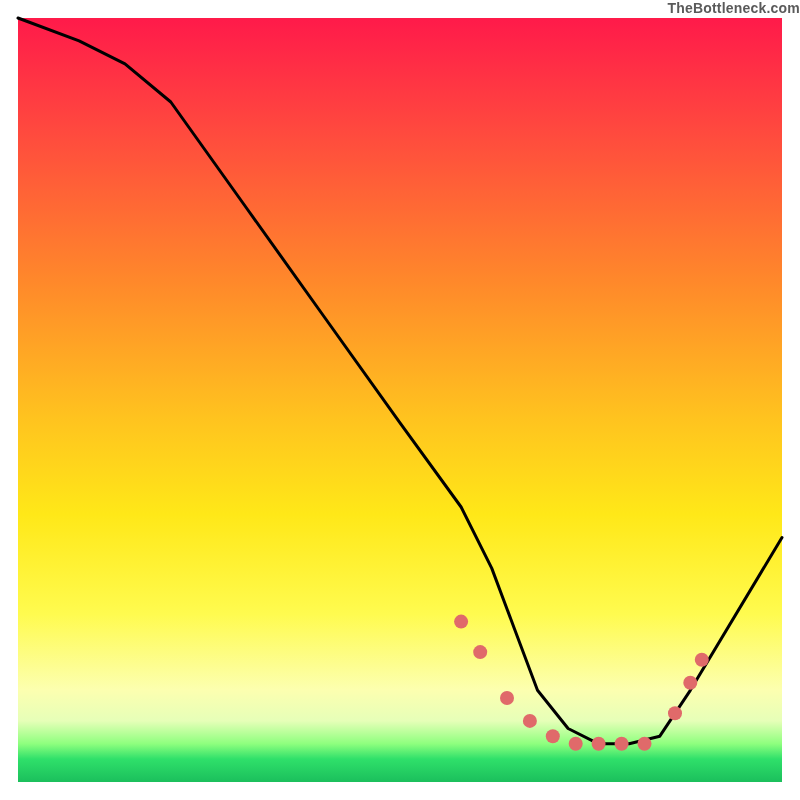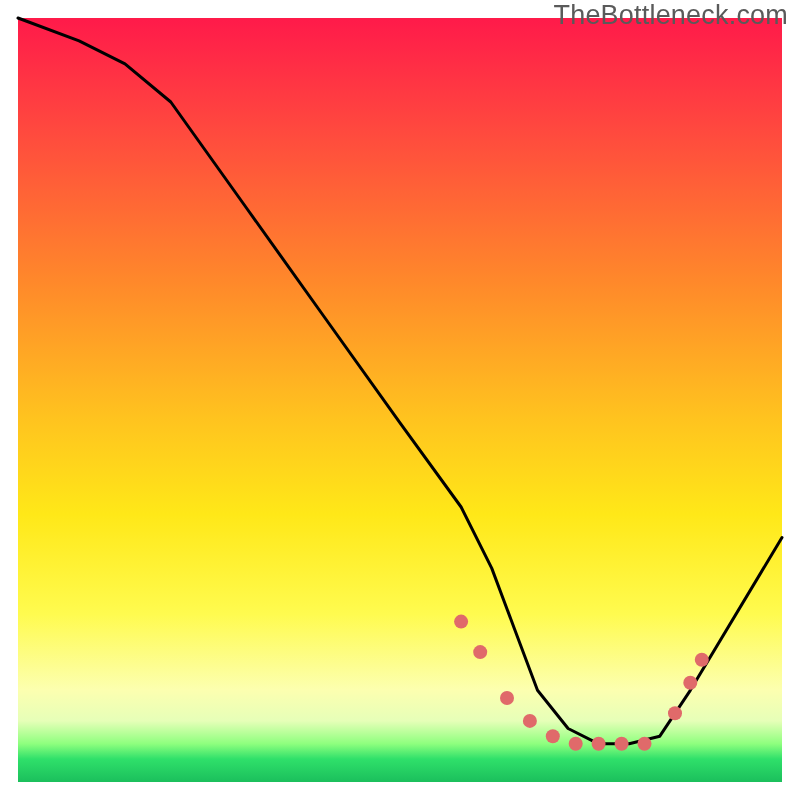--- a/index.html
+++ b/index.html
@@ -34,23 +34,23 @@
       #fcffb0 88%,
       #e6ffb8 92%,
       #8eff7e 95%,
       #2fe06a 97%,
       #1bbf5c 100%
     );
   }
   .watermark {
     position: absolute;
     top: 0px;
-    right: 12px;
-    font-size: 27px;
-    font-weight: 400;
+    right: 0;
+    font-size: 14px;
+    font-weight: 700;
     color: #5a5a5a;
     letter-spacing: 0.2px;
   }
   svg.overlay {
     position: absolute;
     left: 0;
     top: 0;
     width: 800px;
     height: 800px;
     pointer-events: none;

